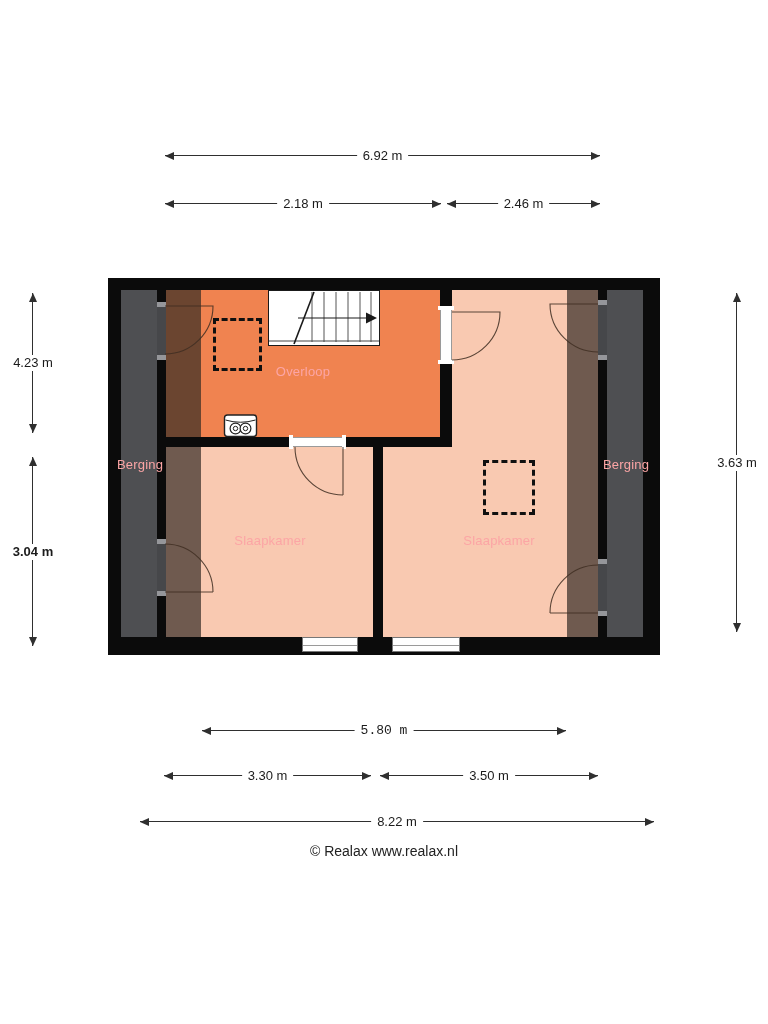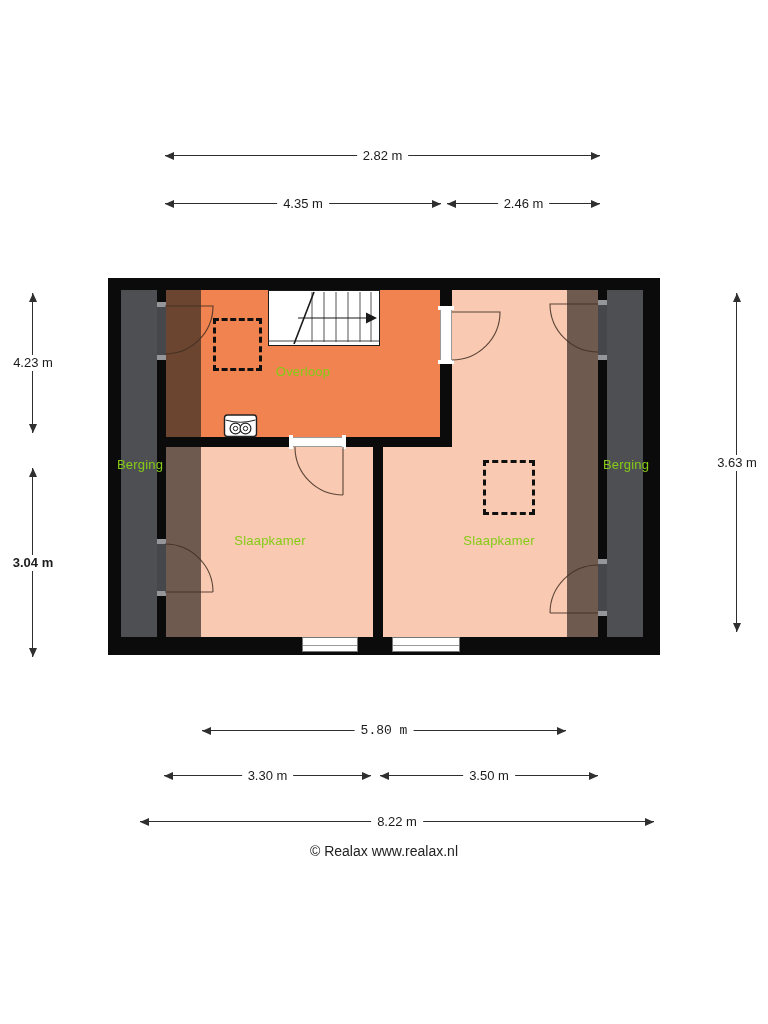--- a/index.html
+++ b/index.html
@@ -34,45 +34,45 @@
   .floor-pink-sh{background:var(--room-pink-shaded,#6f5a4f);}
   .wall-gap{background:#46474a;}
   .jamb{background:#95969a;}
   .jamb-w{background:#ffffff;}
   .door-white{background:#fff;box-shadow:inset 0 0 0 1px #9a9a9a;}
   .window{background:#fff;box-shadow:inset 0 0 0 1px #777;}
   .window::after{content:"";position:absolute;left:1px;right:1px;top:50%;border-top:1px solid #9a9a9a;}
   .stairs{background:#fff;border:1.5px solid #1a1a1a;box-sizing:border-box;}
   .skylight{border:3px dashed #101010;box-sizing:border-box;background:transparent;}
   .room-label{position:absolute;transform:translate(-50%,-50%);font-size:13px;
-    color:#84cc16;white-space:nowrap;letter-spacing:.2px;}
+    color:#fca5a5;white-space:nowrap;letter-spacing:.2px;}
   #arcs{position:absolute;left:0;top:0;pointer-events:none;}
   
   #footer{position:absolute;left:0;top:843px;width:768px;text-align:center;
     font-size:14px;line-height:17px;color:#222;}
 </style>
 </head>
 <body>
 
 <div id="canvas">
 
   <div class="dim-h" style="left:165px;top:155px;width:435px;">
-    <span class="dim-label">2.82 m</span>
+    <span class="dim-label">6.92 m</span>
   </div>
   <div class="dim-h" style="left:165px;top:203px;width:276px;">
-    <span class="dim-label">4.35 m</span>
+    <span class="dim-label">2.18 m</span>
   </div>
   <div class="dim-h" style="left:447px;top:203px;width:153px;">
     <span class="dim-label">2.46 m</span>
   </div>
 
   <div class="dim-v" style="left:32px;top:293px;height:140px;">
     <span class="dim-label">4.23 m</span>
   </div>
-  <div class="dim-v" style="left:32px;top:468px;height:189px;font-weight:bold;">
+  <div class="dim-v" style="left:32px;top:457px;height:189px;font-weight:bold;">
     <span class="dim-label">3.04 m</span>
   </div>
   <div class="dim-v" style="left:736px;top:293px;height:339px;">
     <span class="dim-label">3.63 m</span>
   </div>
 
   <div class="dim-h" style="left:202px;top:730px;width:364px;font-family:Liberation Mono, monospace;">
     <span class="dim-label">5.80 m</span>
   </div>
   <div class="dim-h" style="left:164px;top:775px;width:207px;">

